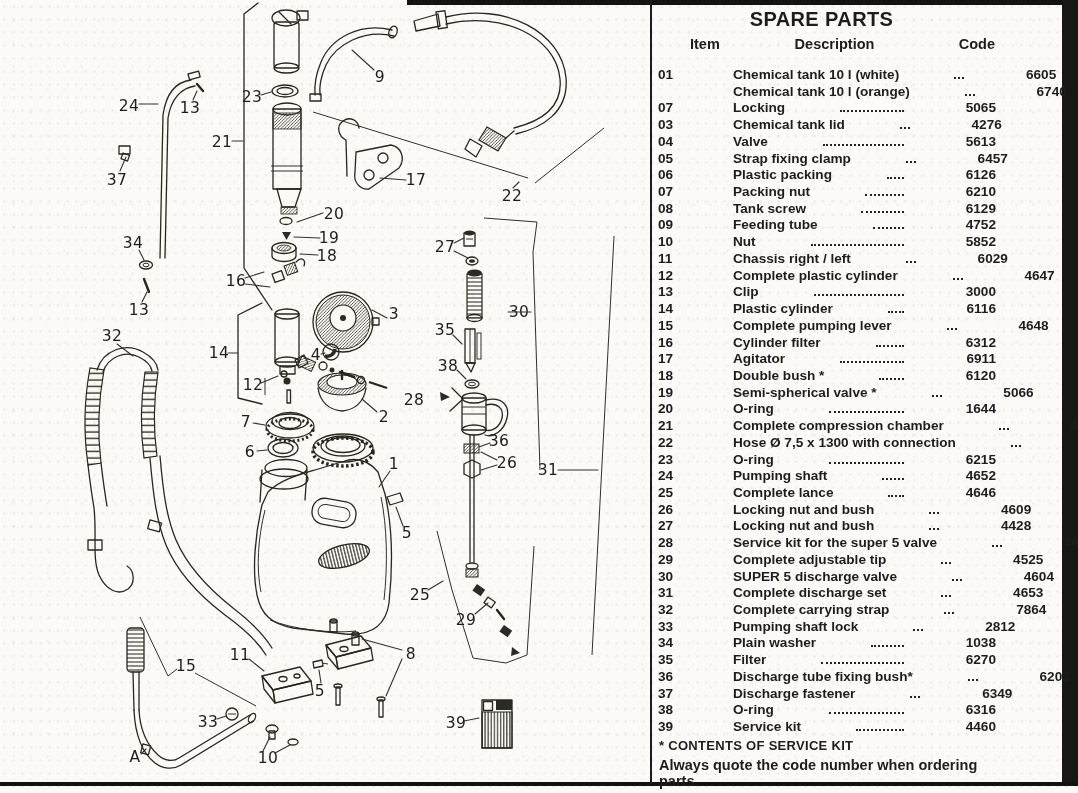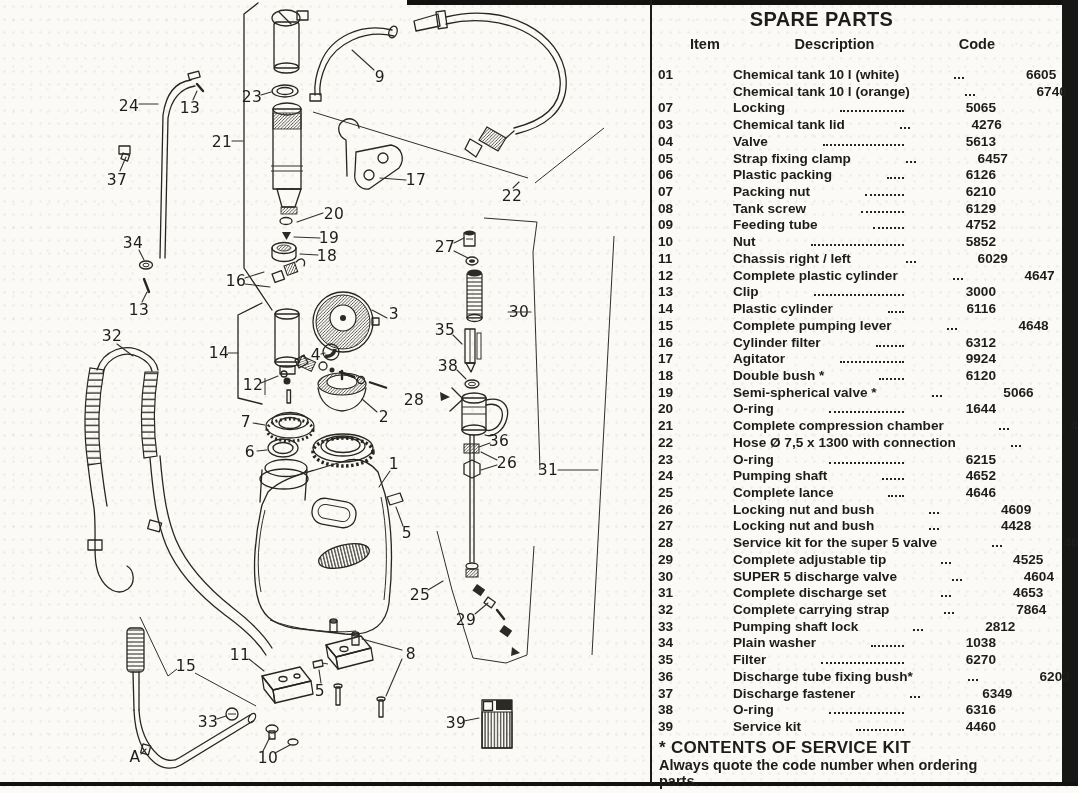--- a/index.html
+++ b/index.html
@@ -35,21 +35,21 @@
         font-size:14.5px;font-weight:800;margin-left:32px;}
   .cols .c-item{width:34px;}
   .cols .c-desc{flex:1;text-align:center;}
   .cols .c-code{width:50px;text-align:right;}
   #rows{position:absolute;top:67px;left:6px;right:15px;}
   .row{display:flex;align-items:baseline;height:16.72px;font-size:13.6px;font-weight:700;gap:48px;}
   .row .item{flex:none;width:27px;}
   .row .desc{flex:none;white-space:nowrap;}
   .row .dots{flex:1;min-width:10px;border-bottom:2px dotted #25251f;margin:0 6px 3px 7px;}
   .row .code{flex:none;width:38px;text-align:right;}
-  .footnote{position:absolute;top:738px;left:7px;font-size:17px;font-weight:700;letter-spacing:.3px;}
+  .footnote{position:absolute;top:738px;left:7px;font-size:13px;font-weight:700;letter-spacing:.3px;}
   .note{position:absolute;top:757px;left:7px;font-size:14.5px;font-weight:700;}
 </style>
 </head>
 <body>
 
 <div class="page">
 
   <div class="border-top"></div>
   <div class="border-right"></div>
   <div class="border-bottom"></div>
@@ -588,21 +588,21 @@
         <div class="row">
           <span class="item">16</span>
           <span class="desc">Cylinder filter</span>
           <span class="dots"></span>
           <span class="code">6312</span>
         </div>
         <div class="row">
           <span class="item">17</span>
           <span class="desc">Agitator</span>
           <span class="dots"></span>
-          <span class="code">9924</span>
+          <span class="code">6911</span>
         </div>
         <div class="row">
           <span class="item">18</span>
           <span class="desc">Double bush *</span>
           <span class="dots"></span>
           <span class="code">6120</span>
         </div>
         <div class="row">
           <span class="item">19</span>
           <span class="desc">Semi-spherical valve *</span>

